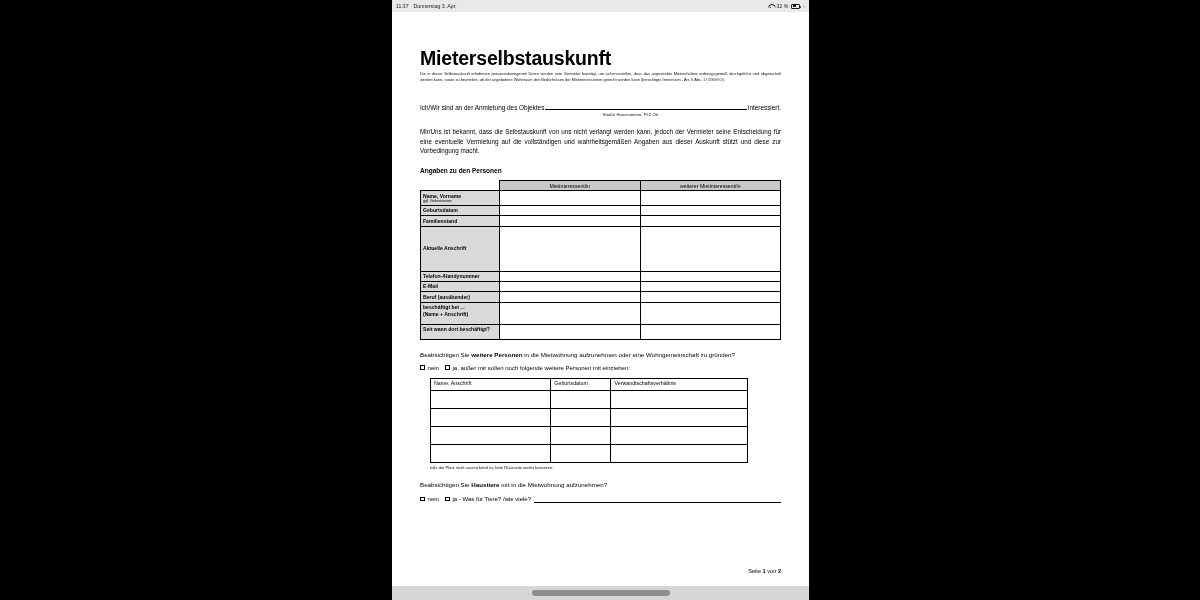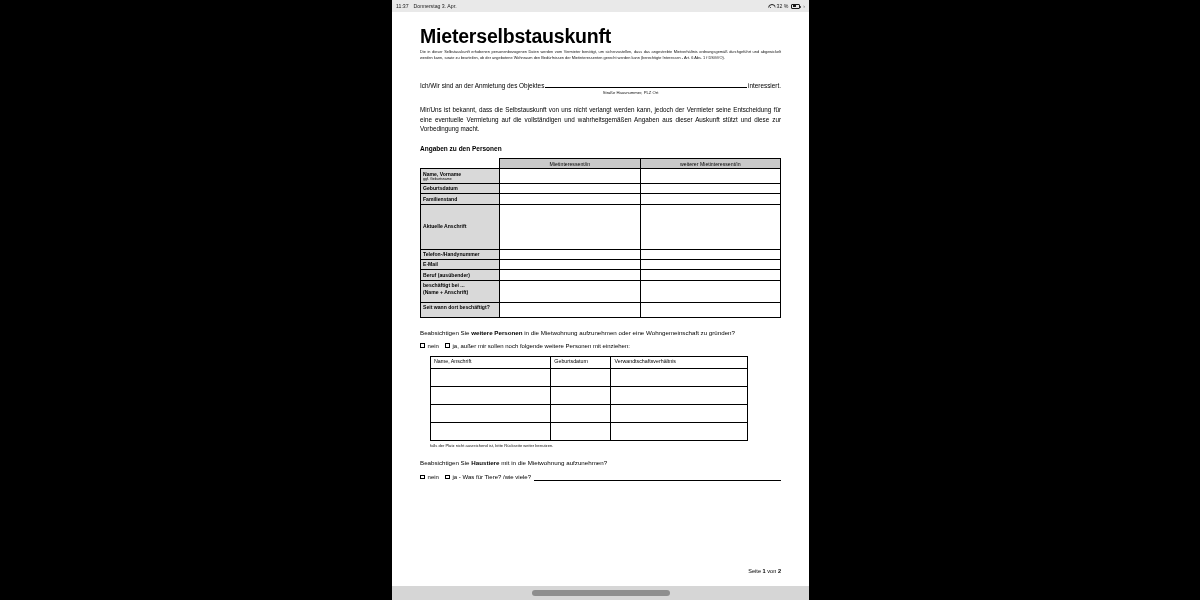--- a/index.html
+++ b/index.html
@@ -85,21 +85,21 @@
   
   #sheet {
     position: absolute;
     left: 0;
     top: 12px;
     width: 417px;
     height: 574px;
     background: #ffffff;
     color: #000000;
     box-sizing: border-box;
-    padding: 6px 28px 0 28px;
+    padding: 28px 28px 0 28px;
   }
   h1.doc-title {
     font-size: 19.5px;
     font-weight: bold;
     margin: 8px 0 3px 0;
     letter-spacing: -0.2px;
     line-height: 1.05;
   }
   p.intro {
     font-size: 3.9px;

